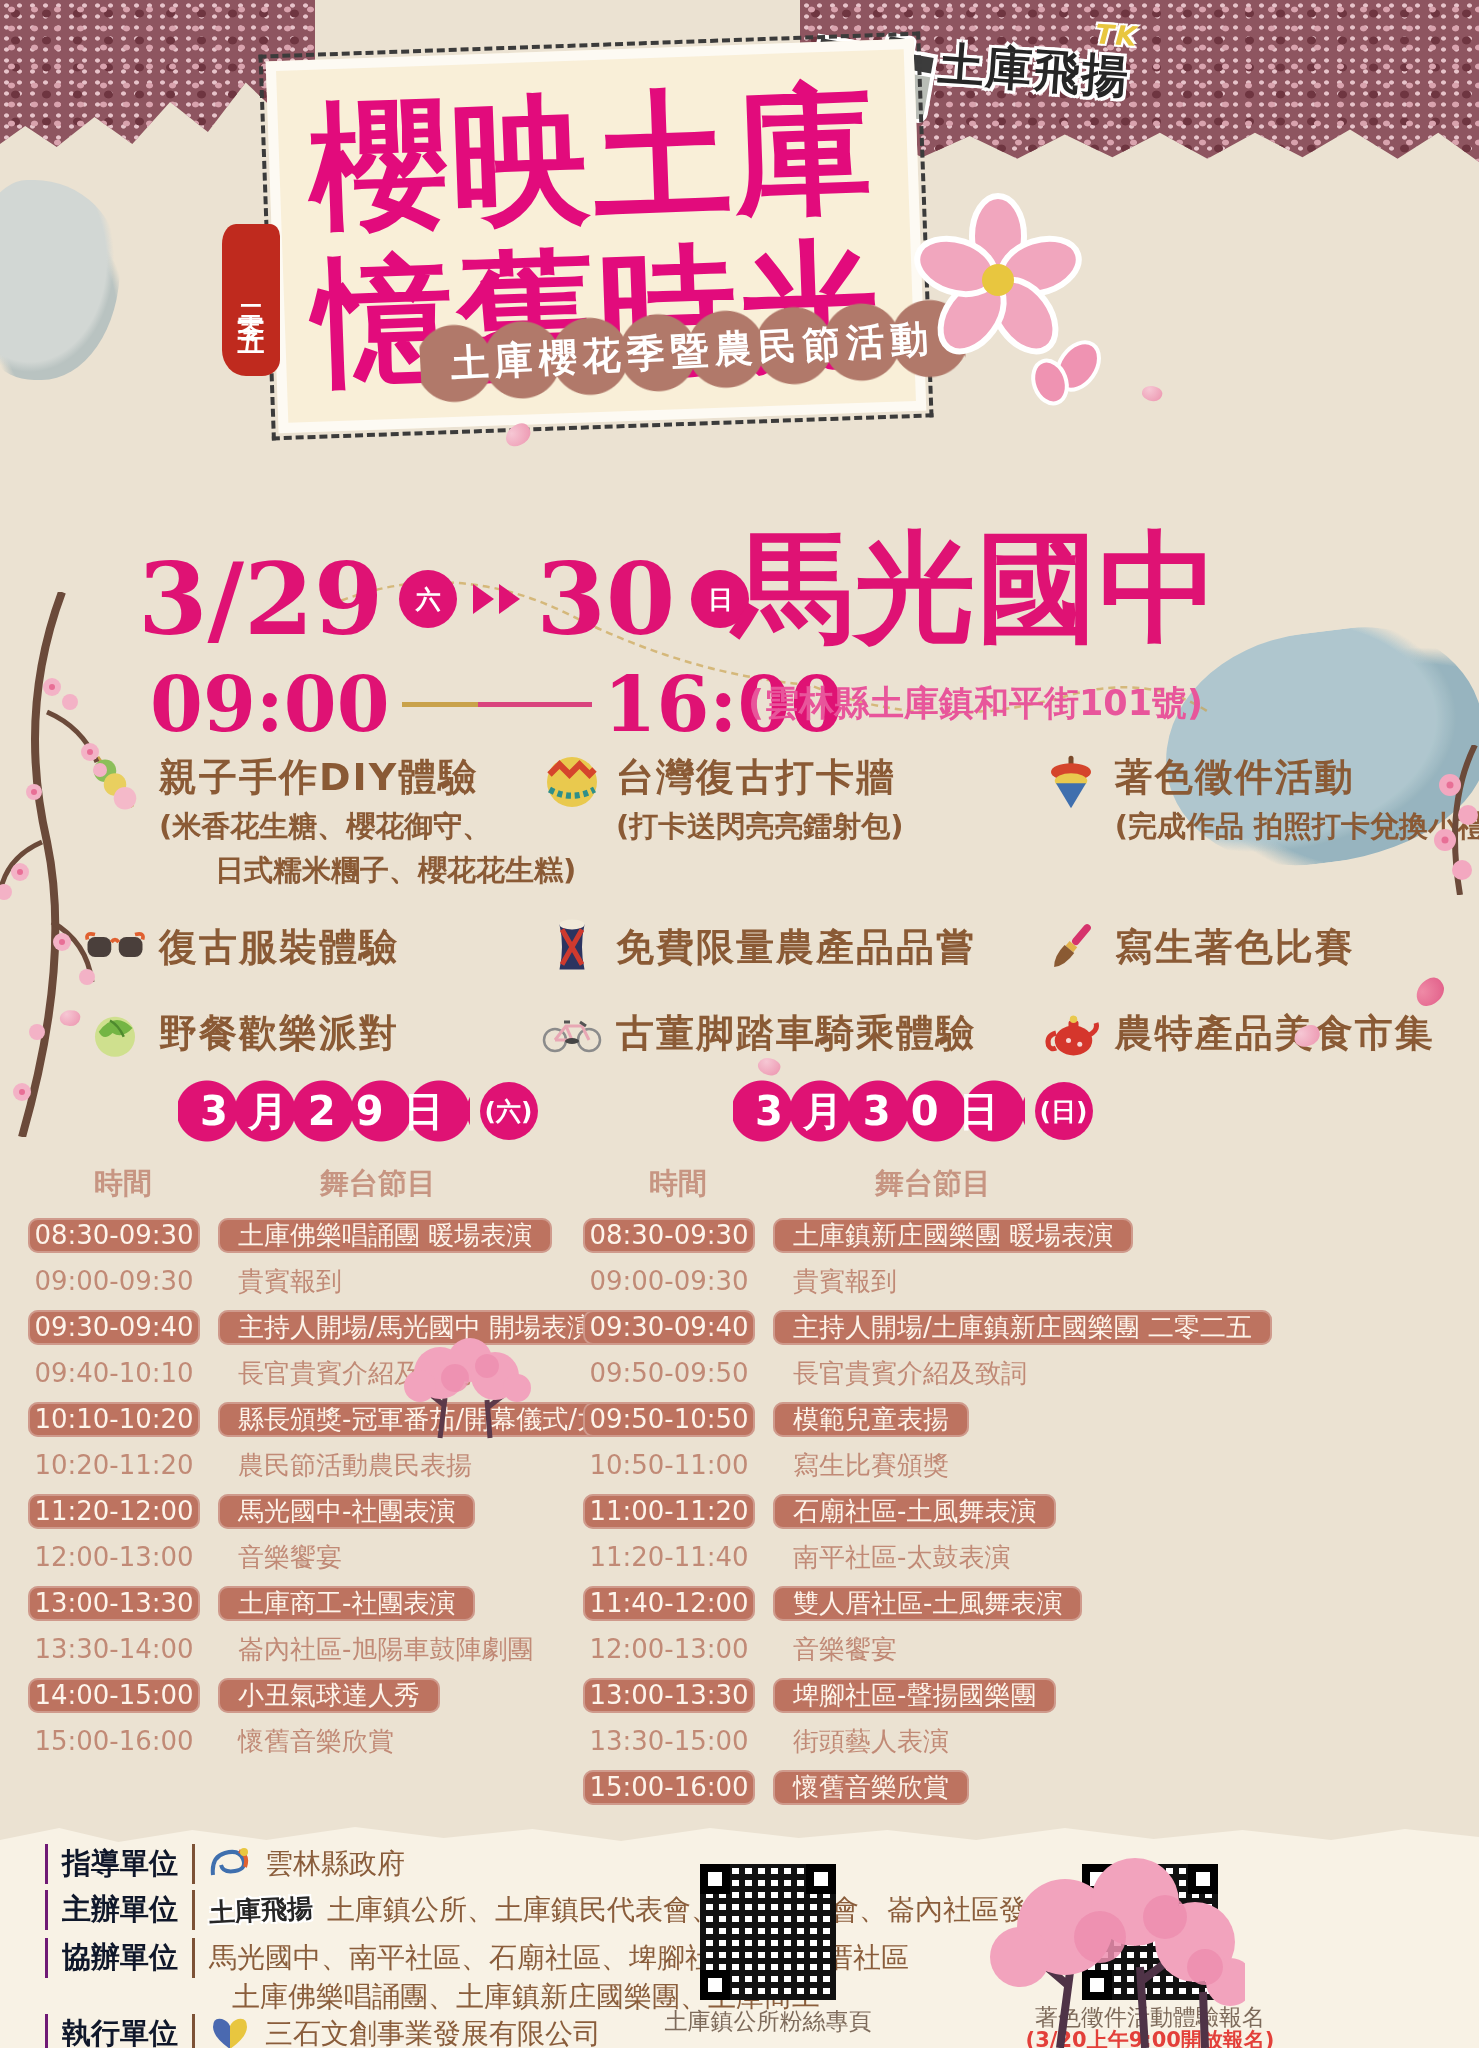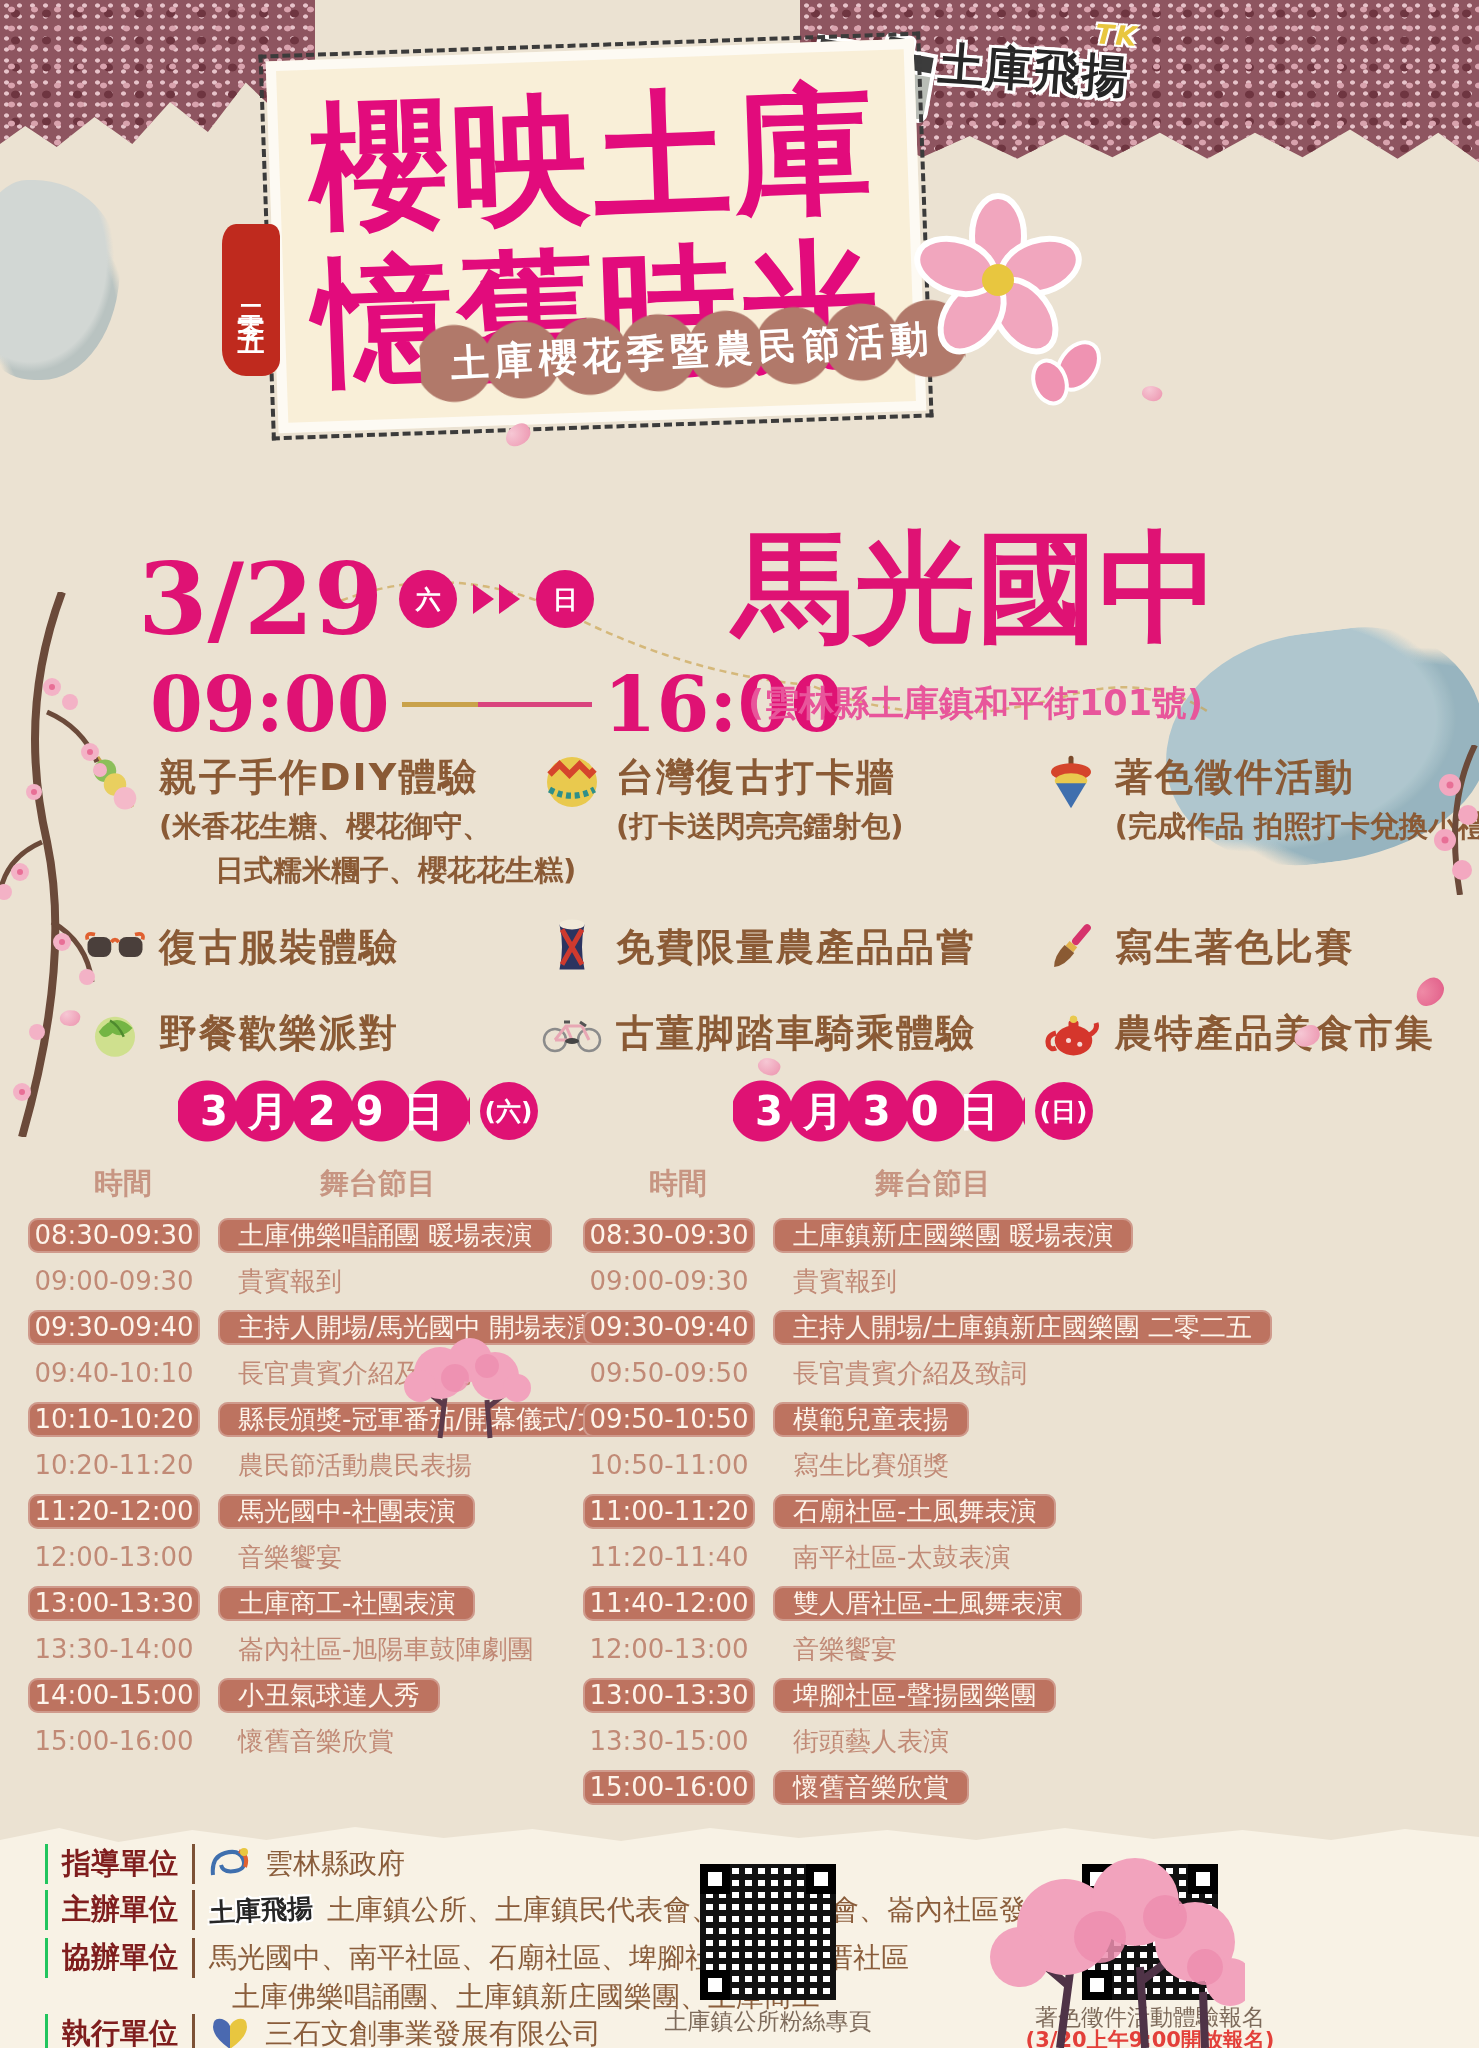--- a/index.html
+++ b/index.html
@@ -93,21 +93,21 @@
   .srow{display:flex;align-items:center;height:35px;margin-bottom:11px;font-size:26px;white-space:nowrap;color:#c18a76;}
   .stime{width:172px;text-align:center;line-height:35px;flex:0 0 172px;}
   .sprog{margin-left:18px;padding:0 20px;line-height:35px;}
   .srow.hi .stime,.srow.hi .sprog{background:#bd7360;color:#fdf4ea;border-radius:10px;
     box-shadow:inset 0 0 0 2px rgba(255,255,255,.28);}
 
   
   .footer{position:absolute;left:0;top:1822px;width:1479px;height:226px;background:#f8f2e5;
     clip-path:polygon(0 18px,4% 6px,8% 20px,13% 8px,18% 18px,24% 5px,30% 16px,36% 7px,42% 19px,48% 6px,54% 16px,60% 8px,66% 18px,72% 6px,78% 17px,84% 8px,90% 18px,95% 7px,100% 15px,100% 100%,0 100%);}
   .f-row{position:absolute;left:45px;display:flex;align-items:center;gap:14px;font-size:28px;color:#8a5d3b;white-space:nowrap;}
-  .f-label{font-weight:bold;color:#7f1d1d;font-size:29px;border-left:3px solid #22c55e;border-right:3px solid #7d5236;padding:0 14px;}
+  .f-label{font-weight:bold;color:#0f172a;font-size:29px;border-left:3px solid #701a75;border-right:3px solid #7d5236;padding:0 14px;}
   .f-line2{position:absolute;left:232px;font-size:28px;color:#8a5d3b;white-space:nowrap;}
   .mini-brush{font-weight:bold;font-size:26px;color:#262626;
     text-shadow:-2px -2px 0 #fff,2px -2px 0 #fff,-2px 2px 0 #fff,2px 2px 0 #fff;transform:rotate(-3deg);}
   .f-logo svg{width:42px;height:38px;vertical-align:middle;}
 
   .qr{position:absolute;width:136px;height:136px;background:
       repeating-linear-gradient(0deg,#111 0 6px,transparent 6px 12px),
       repeating-linear-gradient(90deg,#111 0 6px,#fff 6px 13px);}
   .qr .f{position:absolute;width:30px;height:30px;background:#fff;border:8px solid #000;box-sizing:border-box;}
   .qr .tl{left:0;top:0;} .qr .tr{right:0;top:0;} .qr .bl{left:0;bottom:0;}
@@ -181,20 +181,21 @@
   <path d="M0 60 Q120 10 240 70 T480 140 Q600 190 740 150 Q820 128 880 168" stroke="#c9a24b" stroke-width="2.5" stroke-dasharray="7 5" fill="none" opacity=".65"></path>
 </svg>
 
 <div class="date-row" data-interactable="false">
   <span class="big-date" data-interactable="false">3/29</span>
   <span class="wd-badge" style="margin-left:0" data-interactable="false">六</span>
   <span class="ff" data-interactable="false">
       <i></i>
       <i></i>
     </span>
+  <span class="big-date" data-interactable="false">30</span>
   <span class="wd-badge" style="margin-left:0" data-interactable="false">日</span>
 </div>
 <div class="time-row" data-interactable="false">
   <span data-interactable="false">09:00</span>
   <span class="time-line" data-interactable="false"></span>
   <span data-interactable="false">16:00</span>
 </div>
 <div class="venue" data-interactable="false">馬光國中</div>
 <div class="address" data-interactable="false">(雲林縣土庫鎮和平街101號)</div>
 

